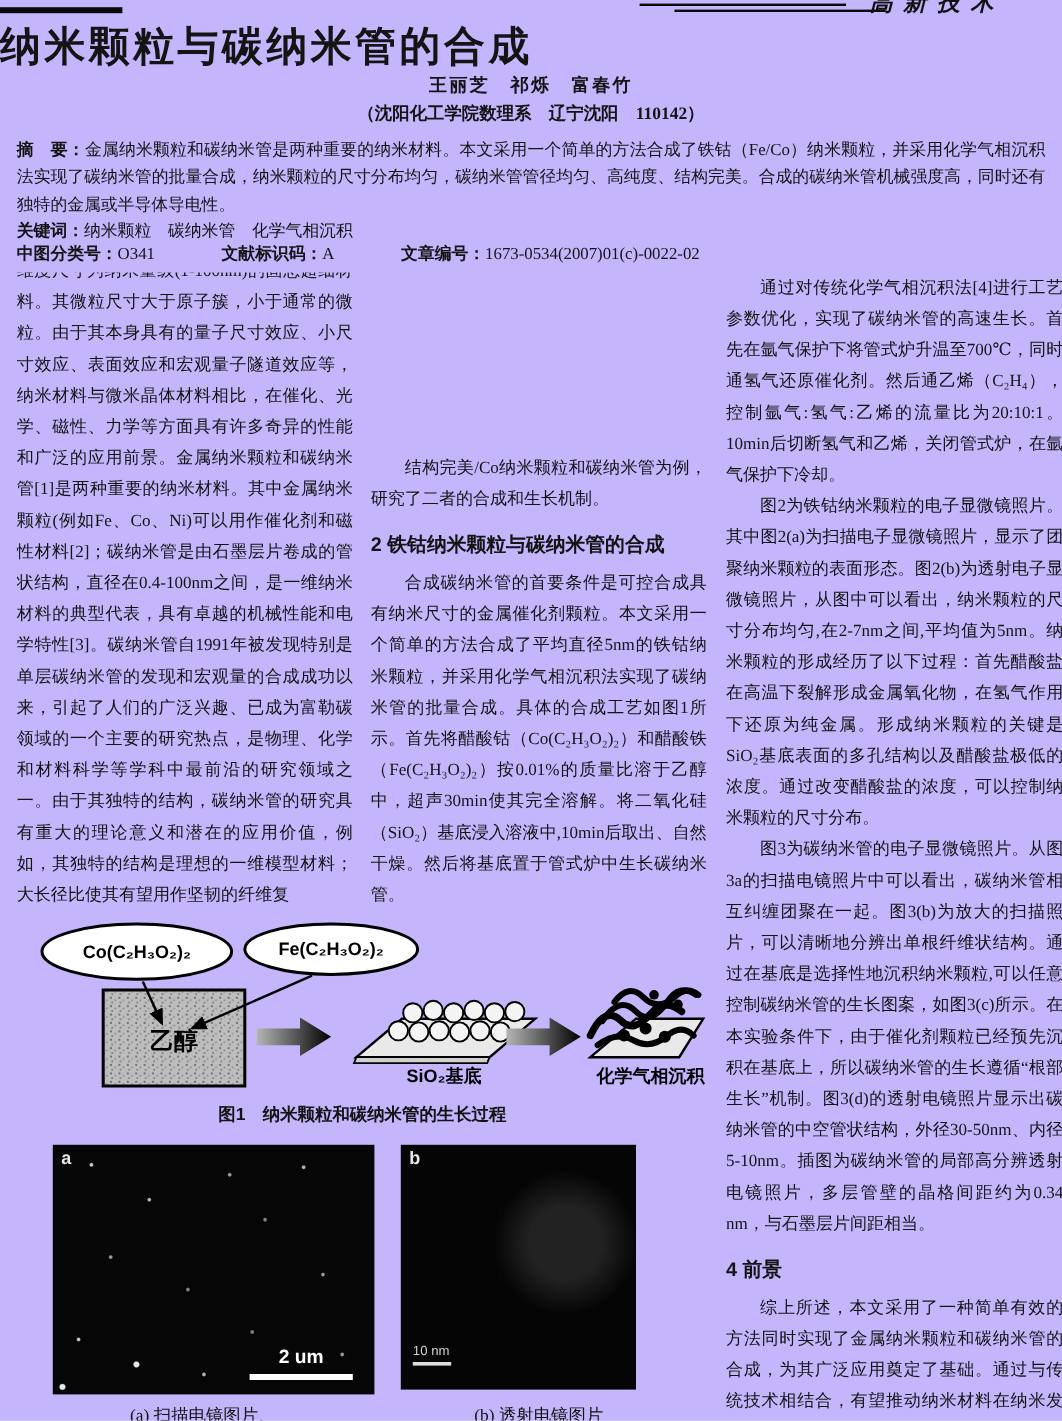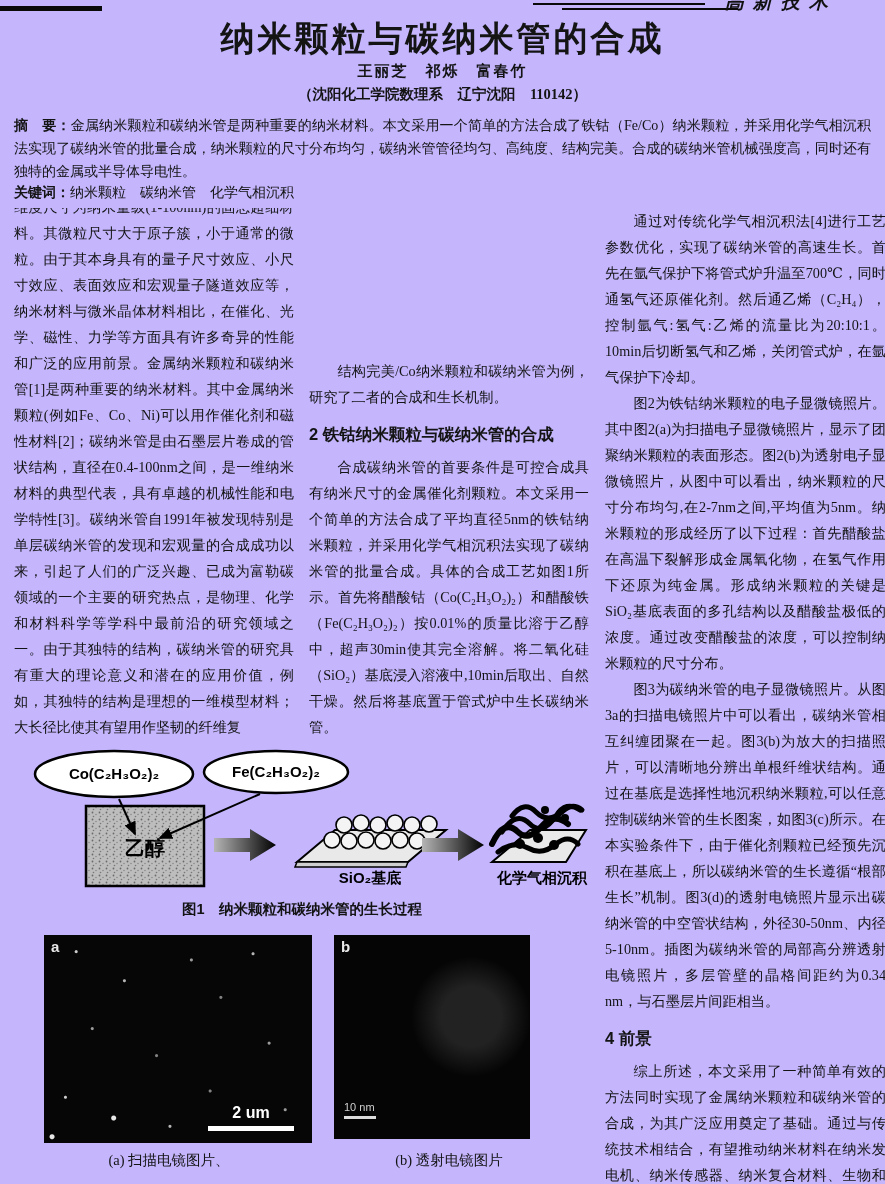--- a/index.html
+++ b/index.html
@@ -10,21 +10,21 @@
   }
   
   .rule{position:absolute;background:#0a0a0a;}
   .rule-a{left:0;top:6px;width:102px;height:5px;}
   .rule-b{left:533px;top:3px;width:172px;height:2px;}
   .rule-c{left:562px;top:8px;width:176px;height:2px;}
   .corner{position:absolute;right:10px;top:0;height:13px;width:150px;overflow:hidden;}
   .corner span{display:block;margin-top:-11px;font-family:"Liberation Serif",serif;
     font-weight:bold;font-style:italic;font-size:19px;letter-spacing:9px;color:#111;}
   
-  .title{margin:16px 0 0;text-align:center;font-family:Liberation Mono, monospace;
+  .title{margin:16px 0 0;text-align:left;font-family:Liberation Mono, monospace;
     font-weight:bold;font-size:34px;letter-spacing:3px;}
   .authors{text-align:center;font-weight:bold;font-size:15px;letter-spacing:2px;}
   .affil{margin-top:4px;text-align:center;font-weight:bold;font-size:14.5px;}
   
   .abs{margin:10px 14px 0;font-size:14px;line-height:23px;text-align:justify;}
   .abs .b{font-weight:bold;margin-top:42px;}
   .abs-meta{margin:1px 14px 0;font-size:14px;}
   .abs-meta .b{font-weight:bold;}
   .abs-meta .gap{display:inline-block;width:52px;}
   
@@ -89,20 +89,25 @@
   <div class="corner">
     <span>高新技术</span>
   </div>
 
   <h1 class="title">纳米颗粒与碳纳米管的合成</h1>
   <div class="authors">王丽芝　祁烁　富春竹</div>
   <div class="affil">（沈阳化工学院数理系　辽宁沈阳　110142）</div>
 
   <p class="abs"><span class="b">摘　要：</span><span>金属纳米颗粒和碳纳米管是两种重要的纳米材料。本文采用一个简单的方法合成了铁钴（Fe/Co）纳米颗粒，并采用化学气相沉积法实现了碳纳米管的批量合成，纳米颗粒的尺寸分布均匀，碳纳米管管径均匀、高纯度、结构完美。合成的碳纳米管机械强度高，同时还有独特的金属或半导体导电性。</span></p>
   <div class="abs-meta"><span class="b">关键词：</span><span>纳米颗粒　碳纳米管　化学气相沉积</span></div>
+  <div class="abs-meta">
+    <span class="b">中图分类号：</span><span>O341</span><span class="gap"></span>
+    <span class="b">文献标识码：</span><span>A</span><span class="gap"></span>
+    <span class="b">文章编号：</span><span>1673-0534(2007)01(c)-0022-02</span>
+  </div>
 
   <div class="cols">
 
     <div class="leftwrap">
       <div class="twocols">
         <div class="col">
           <div class="h2">1 简介</div>
           <p class="para ind">纳米材料是材料科学研究的一个热点，其相应发展起来的纳米技术被公认为是21世纪最具前途的科研领域。纳米材料是指特征维度尺寸为纳米量级(1-100nm)的固态超细材料。其微粒尺寸大于原子簇，小于通常的微粒。由于其本身具有的量子尺寸效应、小尺寸效应、表面效应和宏观量子隧道效应等，纳米材料与微米晶体材料相比，在催化、光学、磁性、力学等方面具有许多奇异的性能和广泛的应用前景。金属纳米颗粒和碳纳米管[1]是两种重要的纳米材料。其中金属纳米颗粒(例如Fe、Co、Ni)可以用作催化剂和磁性材料[2]；碳纳米管是由石墨层片卷成的管状结构，直径在0.4-100nm之间，是一维纳米材料的典型代表，具有卓越的机械性能和电学特性[3]。碳纳米管自1991年被发现特别是单层碳纳米管的发现和宏观量的合成成功以来，引起了人们的广泛兴趣、已成为富勒碳领域的一个主要的研究热点，是物理、化学和材料科学等学科中最前沿的研究领域之一。由于其独特的结构，碳纳米管的研究具有重大的理论意义和潜在的应用价值，例如，其独特的结构是理想的一维模型材料；大长径比使其有望用作坚韧的纤维复</p>
         </div>
         <div class="col">

